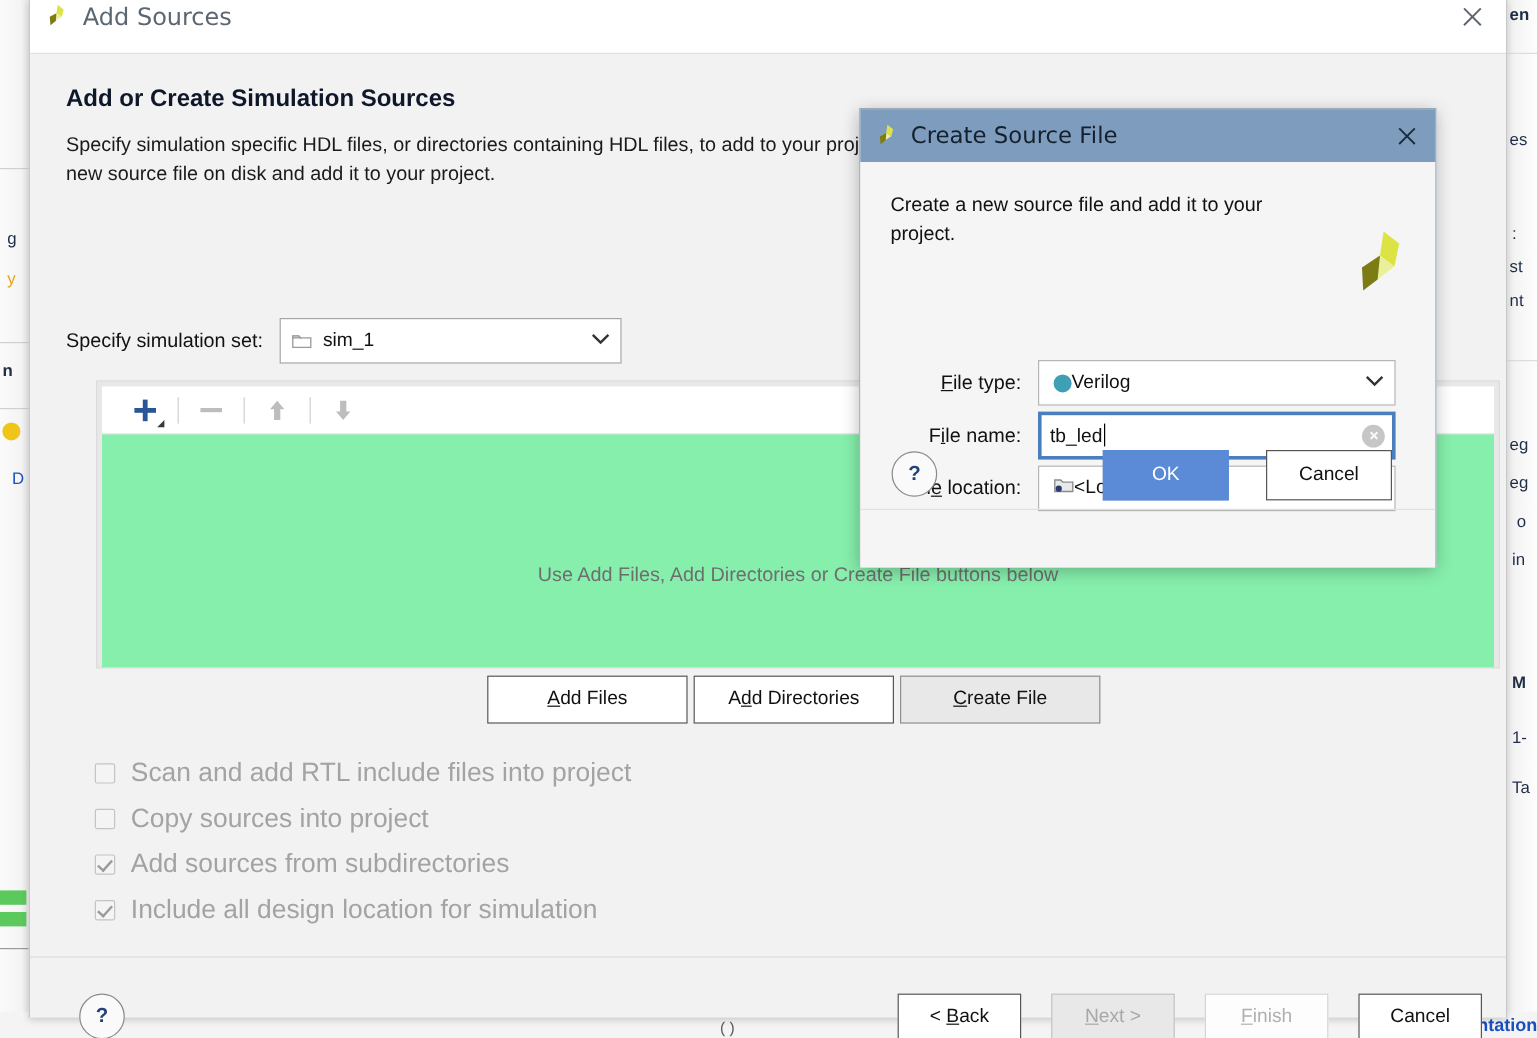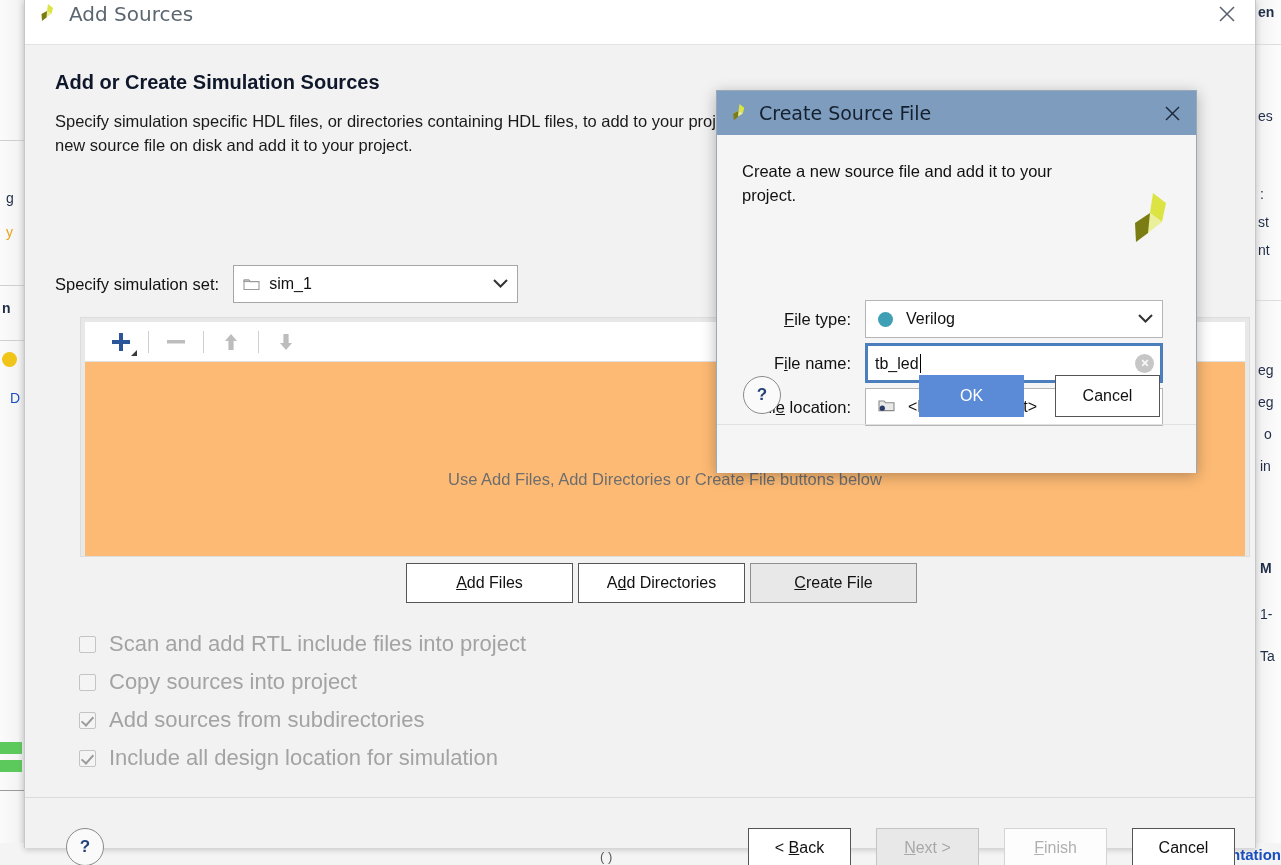--- a/index.html
+++ b/index.html
@@ -158,21 +158,21 @@
     position: relative; cursor: pointer;
   }
   .tb-sep { width: 1px; height: 22px; background: #d0d0d0; margin: 0 7px; }
   .tb-caret {
     position: absolute; right: 4px; bottom: 3px;
     width: 0; height: 0;
     border-left: 6px solid transparent;
     border-bottom: 6px solid #3a3a3a;
   }
   .list-body {
-    height: 194px; background: #fdba74;
+    height: 194px; background: #86efac;
     position: relative;
   }
   .list-empty {
     position: absolute; top: 108px; left: 0; right: 0;
     text-align: center;
     font-size: 16.5px; color: #6e6e6e;
   }
 
   .addrow {
     position: absolute; top: 518px; left: 381px;
@@ -288,21 +288,21 @@
     width: 123px; font-size: 16.5px; color: #111; text-align: right;
     padding-right: 14px; box-sizing: border-box;
   }
   .finput-combo {
     width: 298px; height: 38px;
     background: #fff; border: 1px solid #b5b5b5;
     display: flex; align-items: center;
     padding: 0 8px 0 12px; box-sizing: border-box;
     cursor: pointer;
   }
-  .finput-combo .cval { font-size: 16px; color: #111; margin-left: 13px; }
+  .finput-combo .cval { font-size: 16px; color: #111; margin-left: 0; }
   .finput-combo .chev { margin-left: auto; }
   .dot-verilog {
     width: 15px; height: 15px; border-radius: 50%;
     background: #3fa0b5; display: inline-block; flex: 0 0 auto;
   }
   .ftext {
     width: 298px; height: 40px;
     background: #fff;
     border: 3px solid #4a7ebc;
     display: flex; align-items: center;

